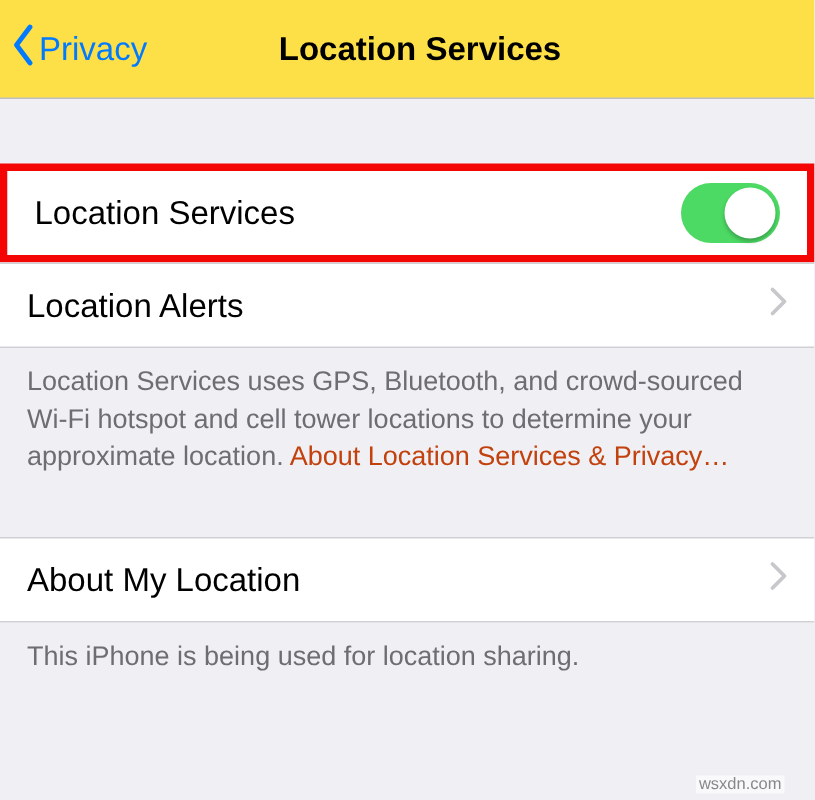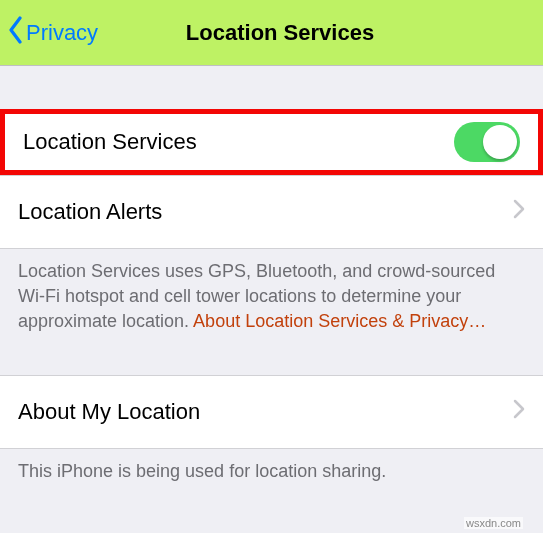--- a/index.html
+++ b/index.html
@@ -5,21 +5,21 @@
     * { box-sizing: border-box; margin: 0; padding: 0; }
     body {
       font-family: -apple-system, "Helvetica Neue", Helvetica, Arial, sans-serif;
       background: #efeff4;
       width: 543px;
       height: 533px;
       overflow: hidden;
       position: relative;
     }
     .nav {
-      background: #bef264;
+      background: #fde047;
       height: 66px;
       display: flex;
       align-items: center;
       position: relative;
       border-bottom: 1px solid #bfbfc3;
       padding-left: 17px;
     }
     .back {
       display: flex;
       align-items: center;
@@ -35,21 +35,21 @@
       font-size: 22px;
       font-weight: 600;
       color: #000;
     }
     .group-gap { height: 44px; }
     .row {
       background: #fff;
       display: flex;
       align-items: center;
       padding: 0 18px;
-      height: 74px;
+      height: 57px;
       font-size: 22px;
       color: #000;
       border-top: 1px solid #d1d1d5;
       border-bottom: 1px solid #d1d1d5;
     }
     .row .label { flex: 1; }
     .highlight {
       border: 5px solid #f30604;
       margin-top: -1px;
     }

